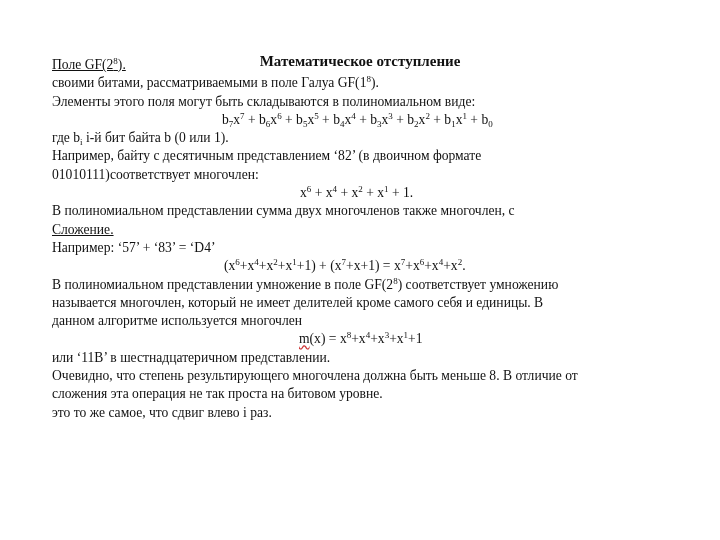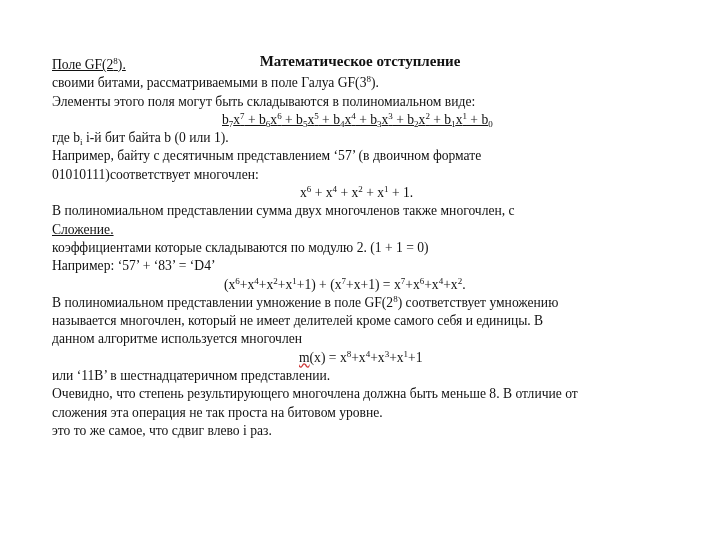--- a/index.html
+++ b/index.html
@@ -3,46 +3,45 @@
 <meta charset="utf-8">
 <style>
   html, body { margin:0; padding:0; background:#ffffff; }
   body { width:720px; height:540px; overflow:hidden; position:relative;
          font-family:"Liberation Serif", "DejaVu Serif", serif; color:#111; }
   .title { position:absolute; top:28px; left:0; width:720px; text-align:center;
            font-weight:bold; font-size:15px;margin-top:25px; }
   .body { position:absolute; top:56px; left:52px; width:640px; font-size:13.6px; line-height:18.3px; }
   .line { white-space:nowrap; }
   .u { text-decoration:underline; }
-  .f1 { padding-left:170px;text-decoration:underline; }
+  .f1 { padding-left:170px; }
   .f2 { padding-left:248px; }
   .f3 { padding-left:172px; }
   .f4 { padding-left:247px; }
   sup { font-size:9px; vertical-align:5px; line-height:0; }
   sub { font-size:9px; vertical-align:-3px; line-height:0; }
   .wavy { text-decoration:underline wavy #c33; }
 </style>
 </head>
 <body>
 
 <div class="title">Математическое отступление</div>
 
 <div class="body">
   <div class="line u"><span>Поле GF(2</span><sup>8</sup><span>).</span></div>
-  <div class="line"><span>своими битами, рассматриваемыми в поле Галуа GF(3</span><sup>8</sup><span>).</span></div>
+  <div class="line"><span>своими битами, рассматриваемыми в поле Галуа GF(1</span><sup>8</sup><span>).</span></div>
   <div class="line">Элементы этого поля могут быть складываются в полиномиальном виде:</div>
   <div class="line f1">b<sub>7</sub>x<sup>7</sup> + b<sub>6</sub>x<sup>6</sup> + b<sub>5</sub>x<sup>5</sup> + b<sub>4</sub>x<sup>4</sup> + b<sub>3</sub>x<sup>3</sup> + b<sub>2</sub>x<sup>2</sup> + b<sub>1</sub>x<sup>1</sup> + b<sub>0</sub></div>
   <div class="line"><span>где b</span><sub>i</sub><span> i-й бит байта b (0 или 1).</span></div>
-  <div class="line">Например, байту с десятичным представлением ‘57’ (в двоичном формате</div>
+  <div class="line">Например, байту с десятичным представлением ‘82’ (в двоичном формате</div>
   <div class="line">01010111)соответствует многочлен:</div>
   <div class="line f2">x<sup>6</sup> + x<sup>4</sup> + x<sup>2</sup> + x<sup>1</sup> + 1.</div>
 
   <div class="line">В полиномиальном представлении сумма двух многочленов также многочлен, с</div>
   <div class="line u">Сложение.</div>
-  <div class="line">коэффициентами которые складываются по модулю 2. (1 + 1 = 0)</div>
   <div class="line">Например: ‘57’ + ‘83’ = ‘D4’</div>
   <div class="line f3">(x<sup>6</sup>+x<sup>4</sup>+x<sup>2</sup>+x<sup>1</sup>+1) + (x<sup>7</sup>+x+1) = x<sup>7</sup>+x<sup>6</sup>+x<sup>4</sup>+x<sup>2</sup>.</div>
 
   <div class="line"><span>В полиномиальном представлении умножение в поле GF(2</span><sup>8</sup><span>) соответствует умножению</span></div>
   <div class="line">называется многочлен, который не имеет делителей кроме самого себя и единицы. В</div>
   <div class="line">данном алгоритме используется многочлен</div>
   <div class="line f4"><span class="wavy">m</span>(x) = x<sup>8</sup>+x<sup>4</sup>+x<sup>3</sup>+x<sup>1</sup>+1</div>
   <div class="line">или ‘11B’ в шестнадцатеричном представлении.</div>
   <div class="line">Очевидно, что степень результирующего многочлена должна быть меньше 8. В отличие от</div>
   <div class="line">сложения эта операция не так проста на битовом уровне.</div>

